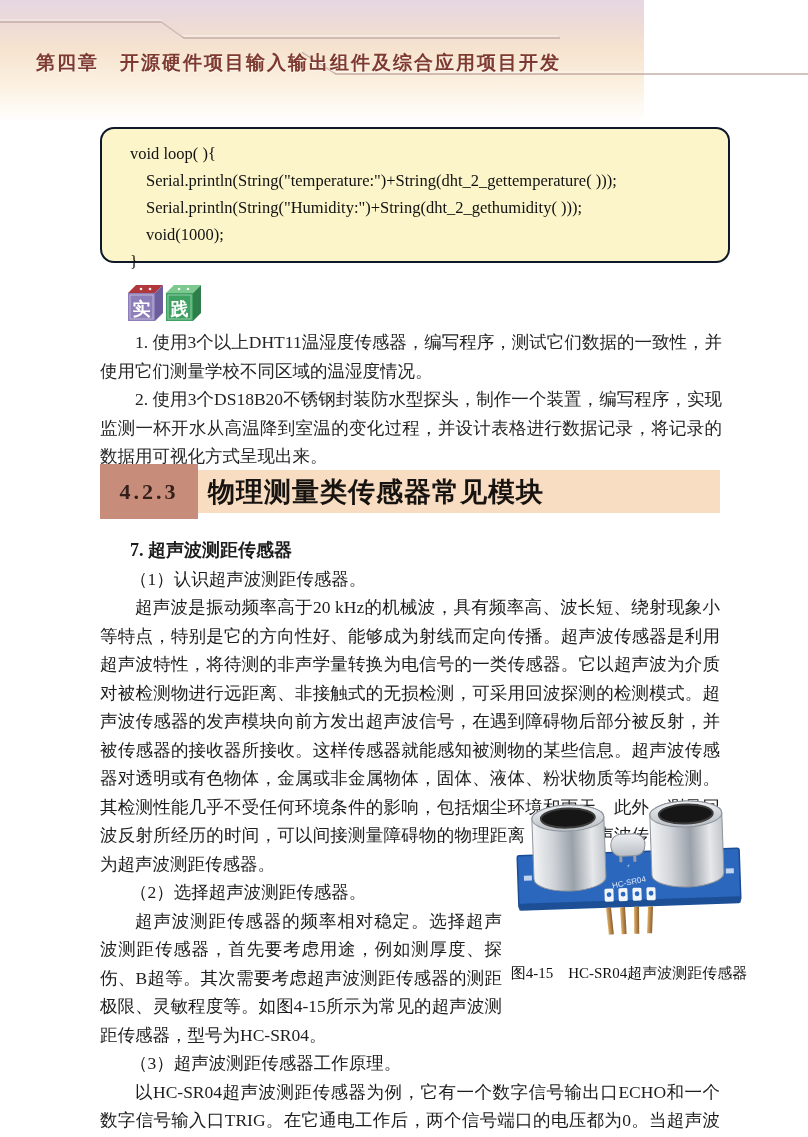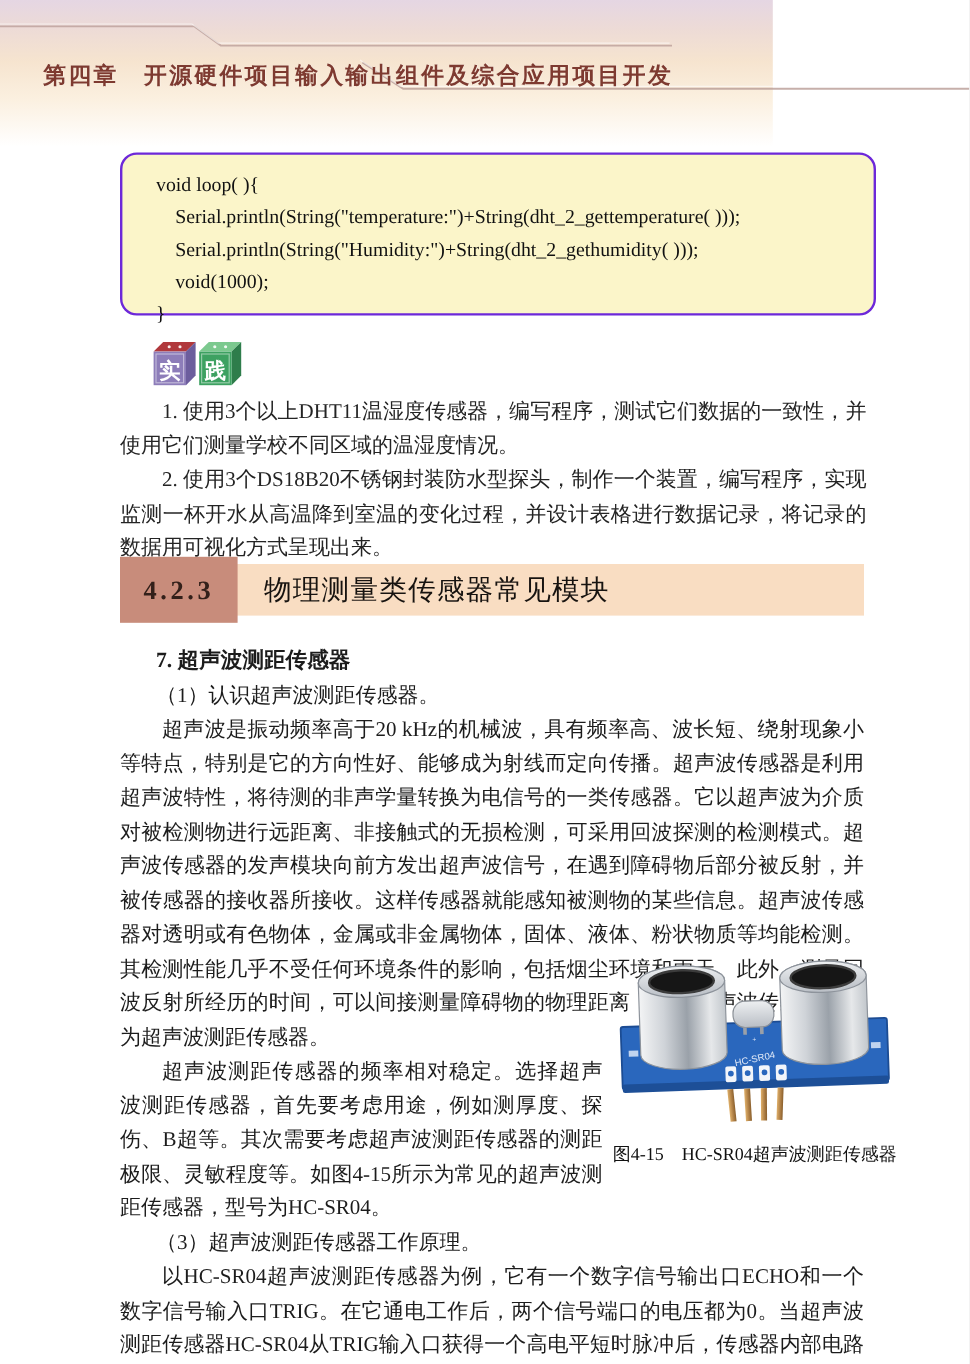--- a/index.html
+++ b/index.html
@@ -17,21 +17,21 @@
   .chapter-title{
     position:absolute;left:36px;top:50px;
     font-family:"Liberation Sans","DejaVu Sans",sans-serif;
     font-weight:bold;font-size:19px;letter-spacing:2px;color:#7e3a30;
     text-shadow:0.5px 0.5px 0 rgba(255,255,255,0.6);
     white-space:nowrap;
   }
   
   .code-block{
     position:absolute;left:100px;top:127px;width:630px;height:136px;
-    box-sizing:border-box;background:#fbf5c9;border:2px solid #6d28d9;border-radius:14px;
+    box-sizing:border-box;background:#fbf5c9;border:2px solid #0f172a;border-radius:14px;
     padding:11px 18px 0 28px;
     font-size:16.5px;line-height:27px;color:#111;
   }
   .code-line{white-space:pre;}
   .code-line.ind{padding-left:16px;}
   
   .practice-badge{position:absolute;left:125px;top:282px;width:82px;height:42px;}
   
   .practice-text{
     position:absolute;left:100px;top:328px;width:622px;
@@ -43,39 +43,39 @@
     position:absolute;left:100px;top:470px;width:620px;height:43px;
     background:#f9ddc2;display:flex;align-items:center;
   }
   .sec-num{
     display:flex;align-items:center;justify-content:center;
     width:98px;height:55px;background:#c88c7b;color:#33201a;
     font-weight:bold;font-size:22px;letter-spacing:3px;
     font-family:"Liberation Serif","DejaVu Serif",serif;
   }
   .sec-title{
-    margin-left:22px;font-family:"Liberation Sans","DejaVu Sans",sans-serif;
-    font-weight:normal;font-size:23px;color:#171310;letter-spacing:1px;
+    margin-left:10px;font-family:"Liberation Sans","DejaVu Sans",sans-serif;
+    font-weight:bold;font-size:27px;color:#171310;letter-spacing:1px;
   }
   
   .content{
     position:absolute;left:100px;top:536px;width:620px;
     font-size:17.5px;line-height:28.5px;text-align:justify;color:#1c1c1c;
   }
   .content p{margin:0;}
   .sub-title{padding-left:30px;font-weight:bold;font-size:18px;}
   .item-line{padding-left:30px;}
   .body-par{text-indent:2em;}
   .narrow{width:402px;}
   
   .sensor-figure{
     position:absolute;left:408px;top:252px;width:242px;margin:0;
   }
   .sensor-figure figcaption{
-    margin-top:2px;text-align:center;font-size:15px;color:#111;
+    margin-top:12px;text-align:center;font-size:15px;color:#111;
     font-family:"Liberation Serif","DejaVu Serif",serif;white-space:nowrap;
   }
   
   .page-footer{
     position:absolute;left:0;bottom:0;width:808px;height:97px;
     background:linear-gradient(180deg,rgba(255,255,255,0) 0%,#fdeed8 38%,#f8d8aa 72%,#f3c audiovisual;
     background:linear-gradient(180deg,rgba(255,255,255,0) 0%,#fdeed8 38%,#f8d8aa 72%,#f3c process 100%);
     background:linear-gradient(180deg,rgba(255,255,255,0) 0%,#fdeed8 38%,#f8d8aa 72%,#f3c68e 100%);
   }
   .footer-watermark{
@@ -139,20 +139,21 @@
 
   <div class="section-heading">
     <span class="sec-num">4.2.3</span>
     <span class="sec-title">物理测量类传感器常见模块</span>
   </div>
 
   <div class="content">
     <p class="sub-title">7. 超声波测距传感器</p>
     <p class="item-line">（1）认识超声波测距传感器。</p>
     <p class="body-par">超声波是振动频率高于20 kHz的机械波，具有频率高、波长短、绕射现象小等特点，特别是它的方向性好、能够成为射线而定向传播。超声波传感器是利用超声波特性，将待测的非声学量转换为电信号的一类传感器。它以超声波为介质对被检测物进行远距离、非接触式的无损检测，可采用回波探测的检测模式。超声波传感器的发声模块向前方发出超声波信号，在遇到障碍物后部分被反射，并被传感器的接收器所接收。这样传感器就能感知被测物的某些信息。超声波传感器对透明或有色物体，金属或非金属物体，固体、液体、粉状物质等均能检测。其检测性能几乎不受任何环境条件的影响，包括烟尘环境和雨天。此外，测量回波反射所经历的时间，可以间接测量障碍物的物理距离，此种超声波传感器也称为超声波测距传感器。</p>
+    <p class="item-line">（2）选择超声波测距传感器。</p>
     <p class="body-par narrow">超声波测距传感器的频率相对稳定。选择超声波测距传感器，首先要考虑用途，例如测厚度、探伤、B超等。其次需要考虑超声波测距传感器的测距极限、灵敏程度等。如图4-15所示为常见的超声波测距传感器，型号为HC-SR04。</p>
     <p class="item-line">（3）超声波测距传感器工作原理。</p>
     <p class="body-par">以HC-SR04超声波测距传感器为例，它有一个数字信号输出口ECHO和一个数字信号输入口TRIG。在它通电工作后，两个信号端口的电压都为0。当超声波测距传感器HC-SR04从TRIG输入口获得一个高电平短时脉冲后，传感器内部电路会被启动，并向外发送</p>
 
     <figure class="sensor-figure">
       <svg width="242" height="150" viewBox="0 0 242 150">
         <defs>
           <linearGradient id="metal" x1="0" y1="0" x2="1" y2="0">
             <stop offset="0" stop-color="#f3f4f5"></stop>
             <stop offset="0.28" stop-color="#cfd3d8"></stop>

